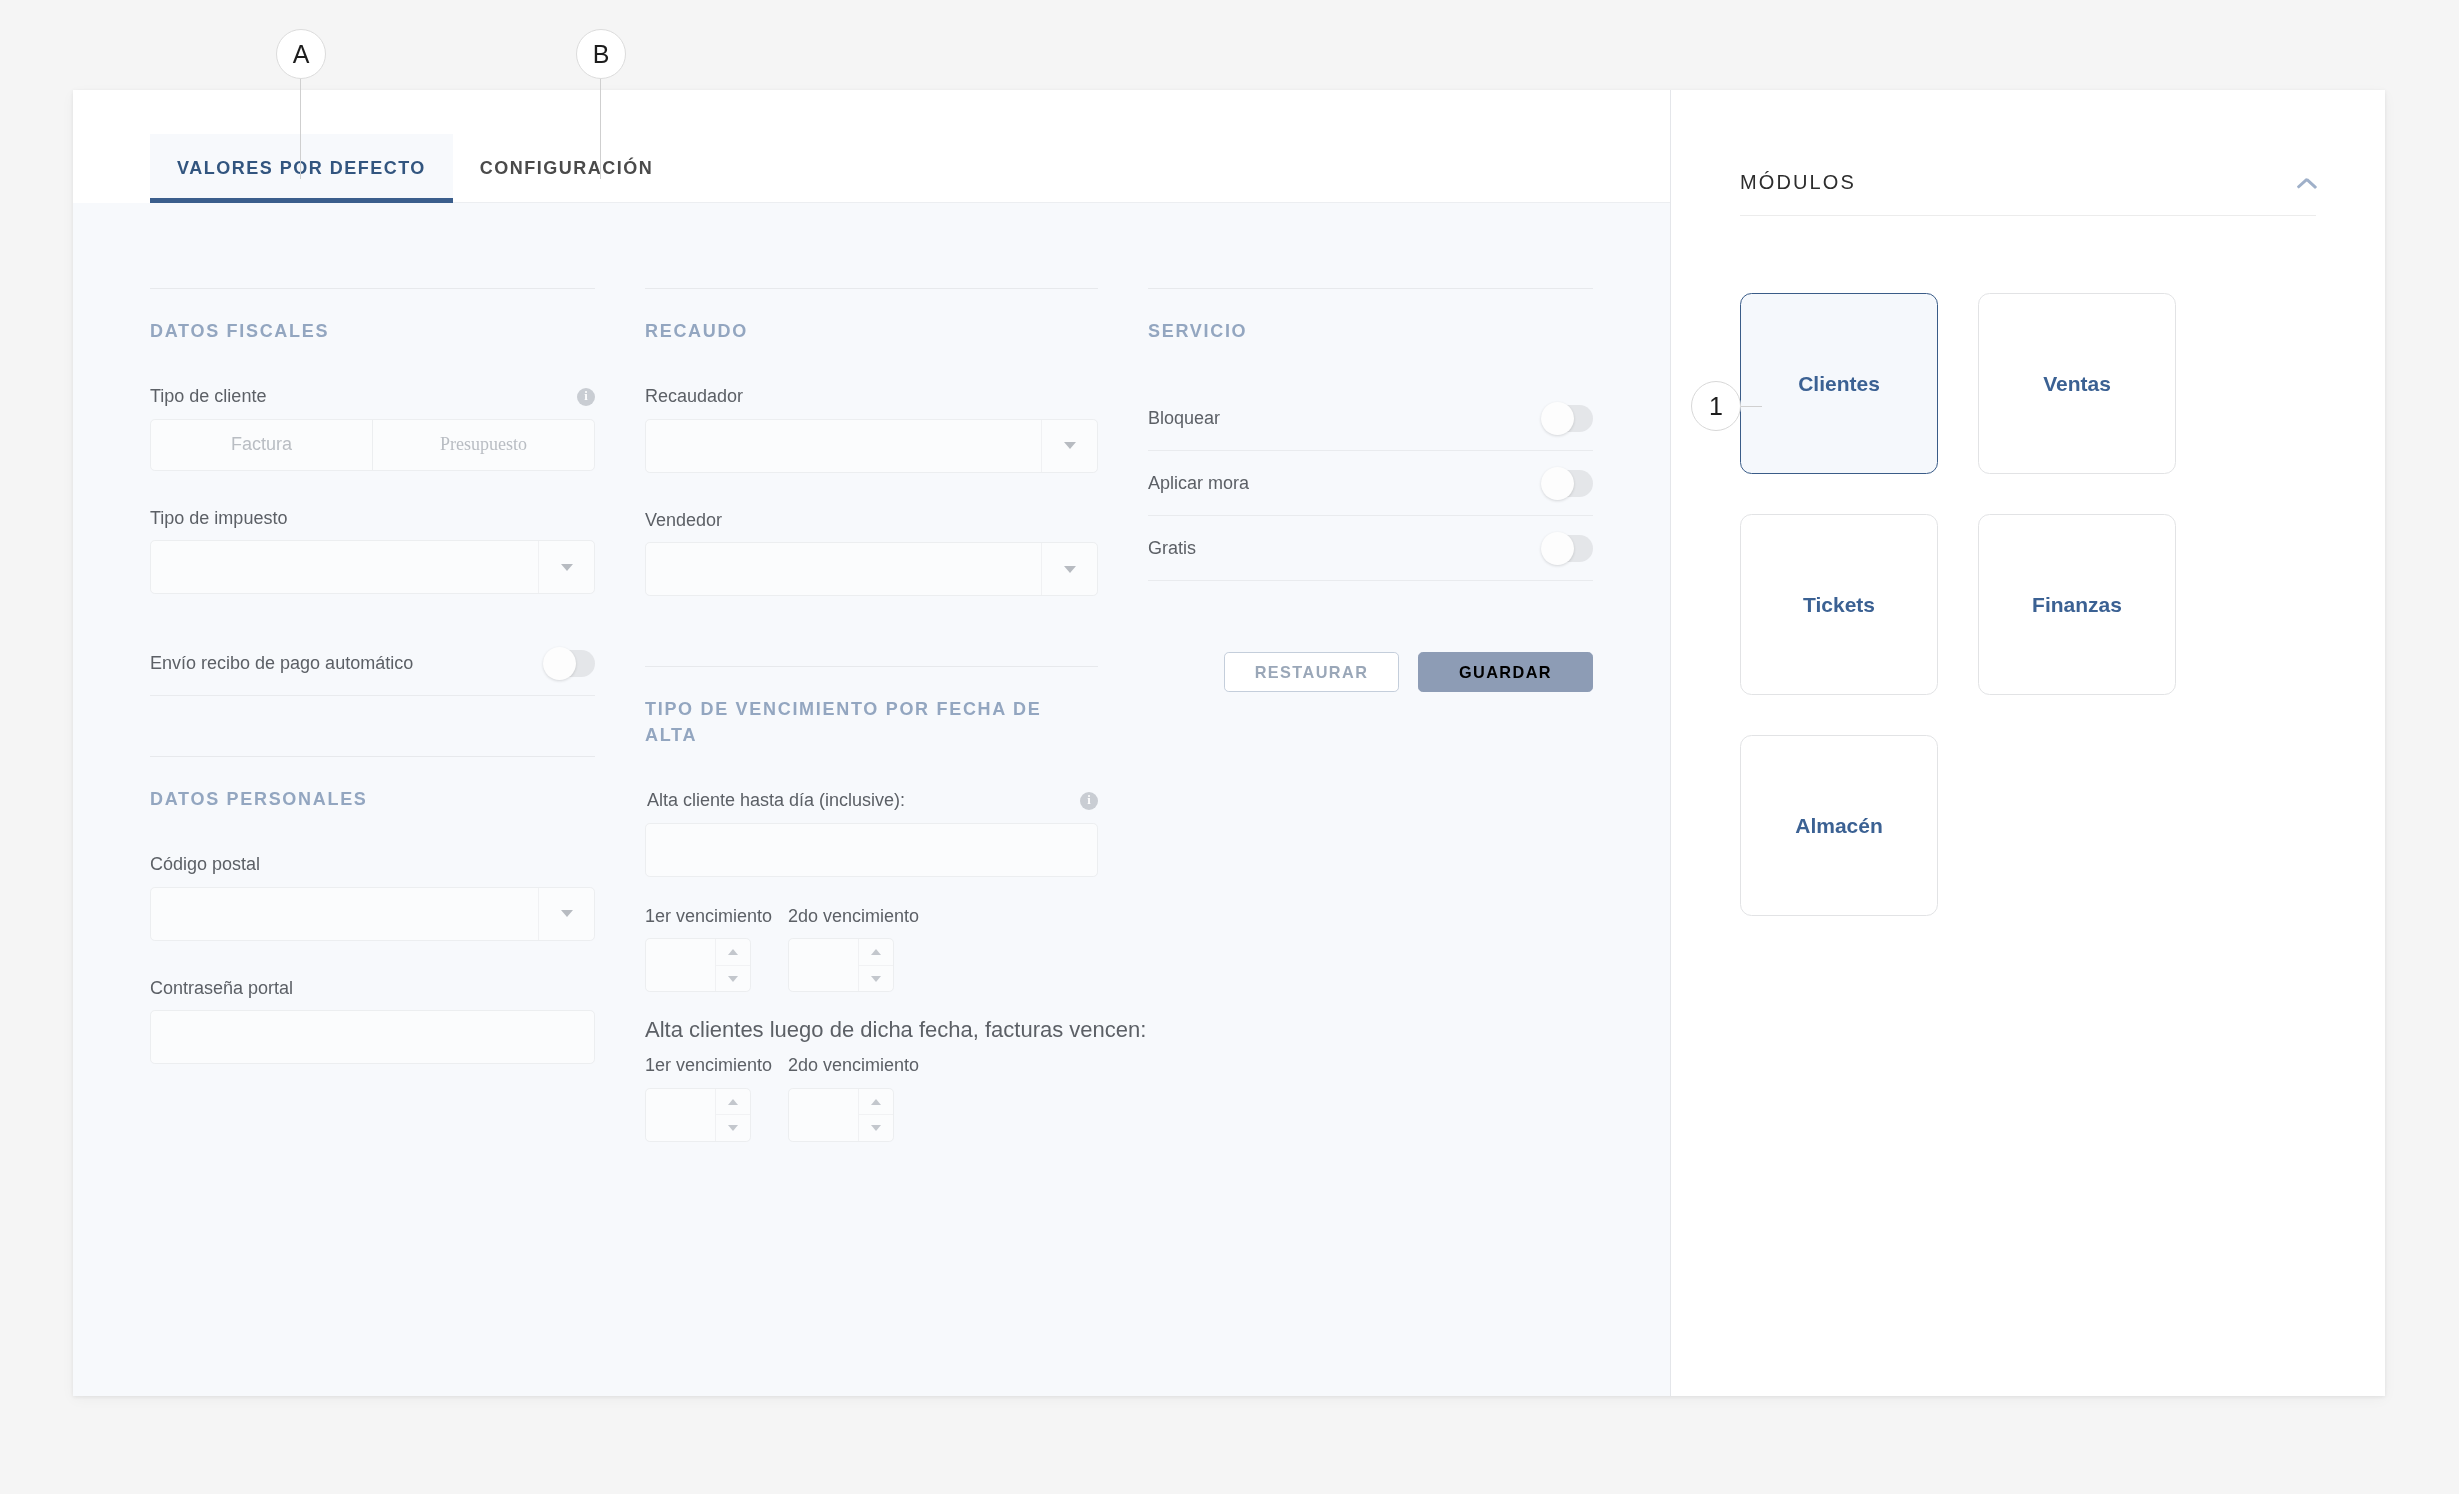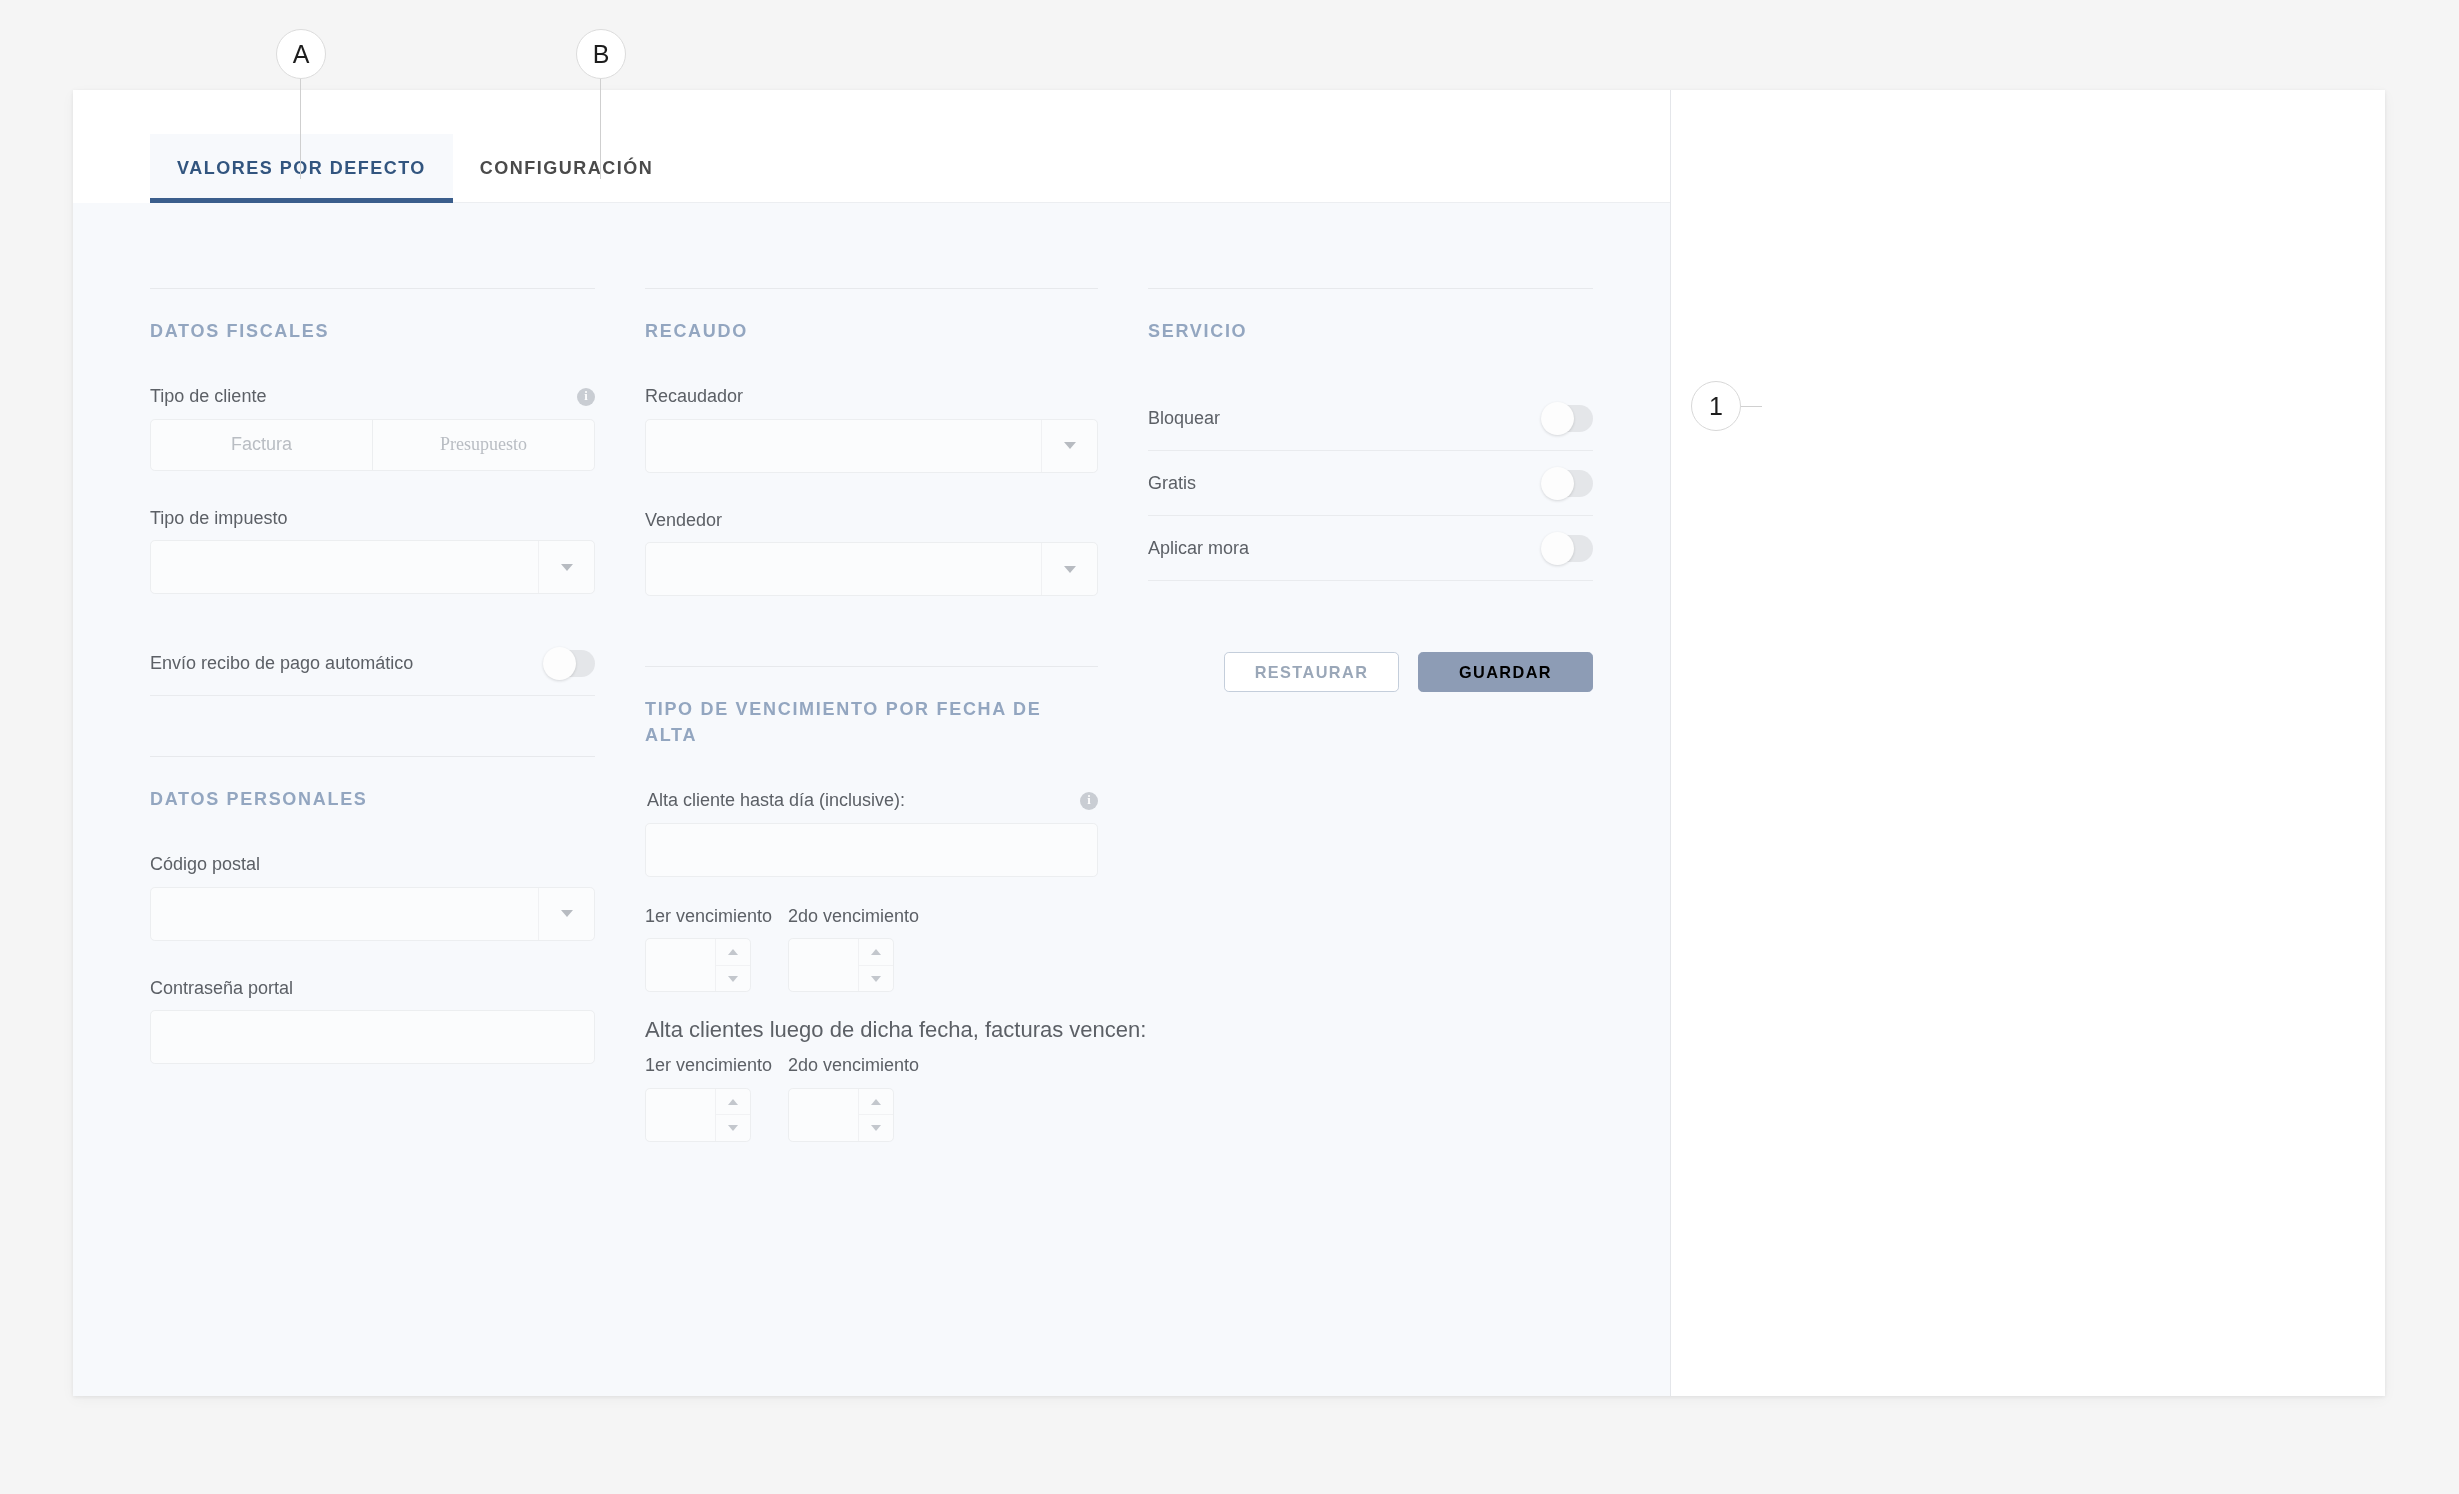--- a/index.html
+++ b/index.html
@@ -550,36 +550,50 @@
         <div class="sect-rule"></div>
         <div class="sect-title">SERVICIO</div>
 
         <div class="tog-row">
           <span class="tog-label">Bloquear</span>
           <span class="toggle">
             <span class="knob"></span>
           </span>
         </div>
         <div class="tog-row">
+          <span class="tog-label">Aplicar mora</span>
+          <span class="toggle">
+            <span class="knob"></span>
+          </span>
+        </div>
+        <div class="tog-row">
           <span class="tog-label">Gratis</span>
           <span class="toggle">
             <span class="knob"></span>
           </span>
         </div>
-        <div class="tog-row">
-          <span class="tog-label">Aplicar mora</span>
-          <span class="toggle">
-            <span class="knob"></span>
-          </span>
-        </div>
 
         <div class="btn-row">
           <div class="btn btn-outline">RESTAURAR</div>
           <div class="btn btn-filled">GUARDAR</div>
         </div>
       </div>
 
     </div>
   </div>
 
+  <div class="right-pane">
+    <div class="mod-head">
+      <span class="mod-title">MÓDULOS</span>
+      <span class="chevron-up"></span>
+    </div>
+
+    <div class="mod-grid">
+      <div class="mod-card selected">Clientes</div>
+      <div class="mod-card">Ventas</div>
+      <div class="mod-card">Tickets</div>
+      <div class="mod-card">Finanzas</div>
+      <div class="mod-card">Almacén</div>
+    </div>
+  </div>
 
 </div>
 
 
 </body></html>

